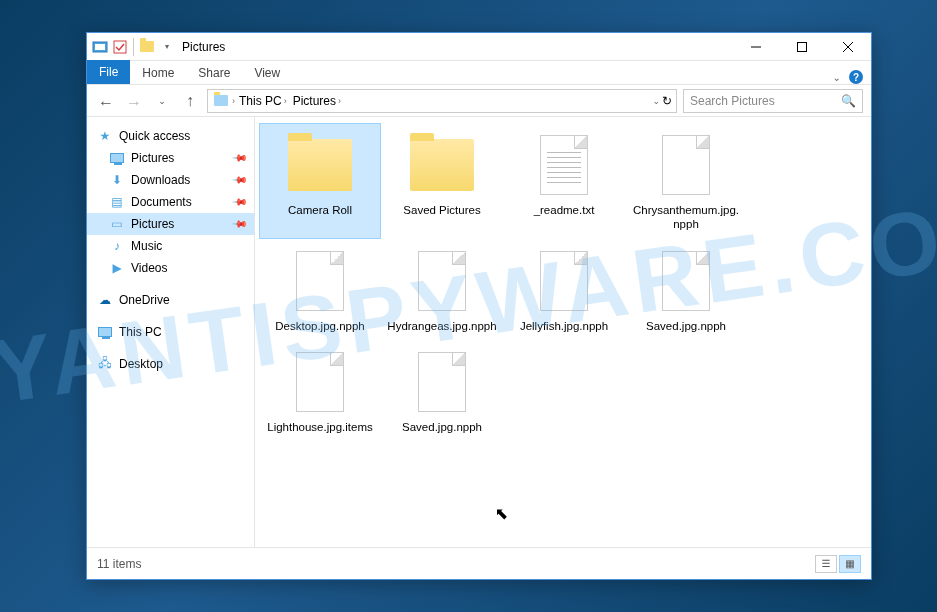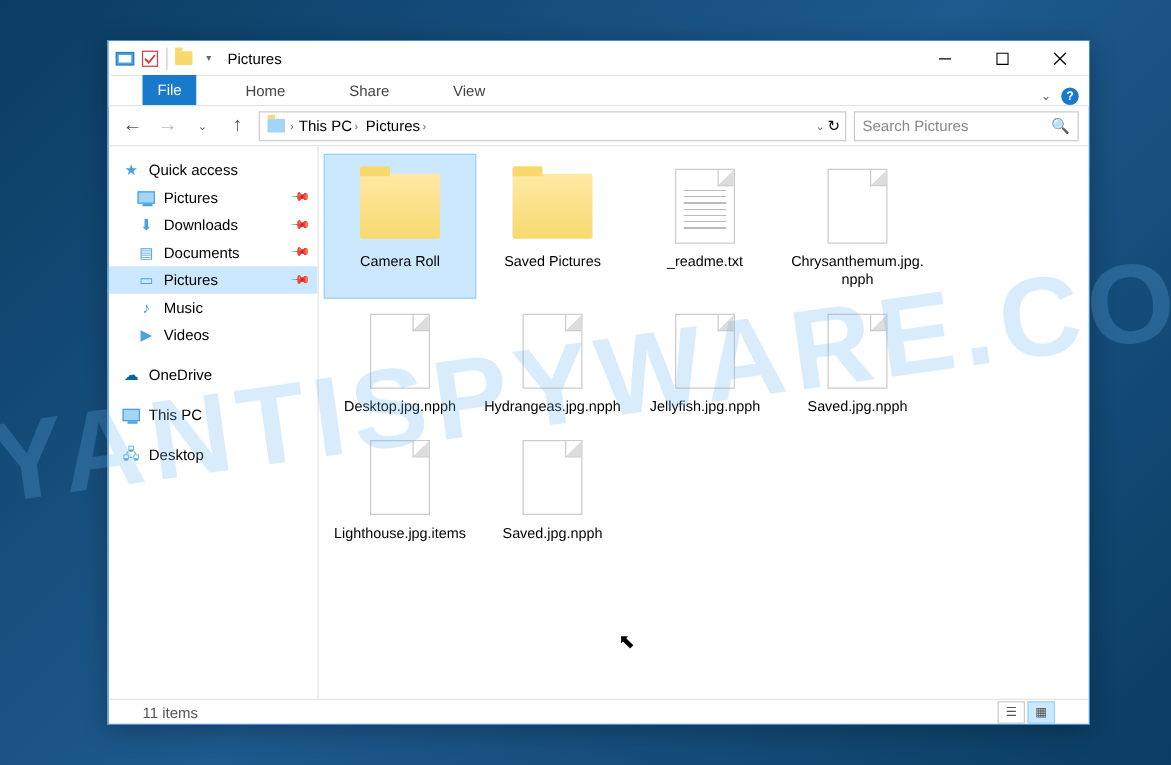--- a/index.html
+++ b/index.html
@@ -7,21 +7,21 @@
 .watermark { position: absolute; top: 50%; left: 50%; transform: translate(-50%,-50%) rotate(-8deg); font-size: 90px; font-weight: bold; color: rgba(100,180,240,0.25); letter-spacing: 6px; pointer-events: none; z-index: 100; white-space: nowrap; }
 .window { position: absolute; top: 32px; left: 86px; width: 786px; height: 548px; background: #fff; border: 1px solid #4a90d9; box-shadow: 0 4px 20px rgba(0,0,0,0.3); display: flex; flex-direction: column; }
 .titlebar { height: 28px; background: #fff; display: flex; align-items: center; border-bottom: 1px solid #e5e5e5; }
 .tb-left { display: flex; align-items: center; padding-left: 4px; gap: 2px; }
 .tb-icon { width: 18px; height: 18px; display: flex; align-items: center; justify-content: center; font-size: 12px; }
 .tb-sep { width: 1px; height: 18px; background: #ccc; margin: 0 2px; }
 .tb-title { font-size: 12px; margin-left: 4px; }
 .tb-controls { margin-left: auto; display: flex; }
 .tb-btn { width: 46px; height: 28px; display: flex; align-items: center; justify-content: center; cursor: pointer; }
 .ribbon-tabs { height: 24px; display: flex; align-items: flex-end; background: #fff; border-bottom: 1px solid #e5e5e5; }
-.ribbon-tab { padding: 4px 12px; font-size: 12px; cursor: pointer; color: #444; margin-left: 27px; }
+.ribbon-tab { padding: 4px 12px; font-size: 12px; cursor: pointer; color: #444; }
 .ribbon-tab.file { background: #1979ca; color: #fff; height: 24px; display: flex; align-items: center; }
 .ribbon-right { margin-left: auto; display: flex; align-items: center; padding-right: 8px; gap: 8px; }
 .chevdown { font-size: 10px; color: #666; }
 .help-icon { width: 14px; height: 14px; border-radius: 50%; background: #1979ca; color: #fff; font-size: 10px; display: flex; align-items: center; justify-content: center; font-weight: bold; }
 .addrbar { height: 32px; display: flex; align-items: center; padding: 0 8px; gap: 6px; border-bottom: 1px solid #e5e5e5; }
 .nav-btn { width: 22px; height: 22px; display: flex; align-items: center; justify-content: center; color: #555; cursor: pointer; }
 .nav-btn.disabled { color: #bbb; }
 .addr-box { flex: 1; height: 24px; border: 1px solid #ccc; display: flex; align-items: center; padding: 0 4px; font-size: 12px; gap: 2px; }
 .addr-seg { display: flex; align-items: center; gap: 2px; padding: 0 2px; }
 .addr-chev { font-size: 9px; color: #666; }
@@ -39,21 +39,21 @@
 .content { flex: 1; padding: 6px 4px; overflow-y: auto; display: flex; flex-wrap: wrap; align-content: flex-start; }
 .item { width: 122px; padding: 6px 4px; display: flex; flex-direction: column; align-items: center; cursor: pointer; border: 1px solid transparent; }
 .item.sel { background: #cce8ff; border: 1px solid #99d1ff; }
 .thumb { width: 70px; height: 70px; display: flex; align-items: center; justify-content: center; margin-bottom: 4px; position: relative; }
 .folder-shape { width: 64px; height: 52px; background: linear-gradient(#ffe9a6, #f7d96e); border-radius: 2px; position: relative; }
 .folder-shape::before { content: ""; position: absolute; top: -6px; left: 0; width: 24px; height: 8px; background: #f7d96e; border-radius: 2px 2px 0 0; }
 .doc-shape { width: 48px; height: 60px; background: #fff; border: 1px solid #ccc; position: relative; }
 .doc-shape::after { content: ""; position: absolute; top: 0; right: 0; width: 12px; height: 12px; background: linear-gradient(135deg, #fff 50%, #ddd 50%); border-left: 1px solid #ccc; border-bottom: 1px solid #ccc; }
 .doc-lines::before { content: ""; position: absolute; top: 16px; left: 6px; right: 6px; height: 32px; background: repeating-linear-gradient(#bbb 0 1px, transparent 1px 5px); }
 .item-label { font-size: 11.5px; text-align: center; line-height: 1.2; max-width: 116px; word-break: break-word; }
-.statusbar { height: 20px; border-top: 1px solid #e5e5e5; display: flex; align-items: center; padding: 0 27px; font-size: 12px; color: #555; }
+.statusbar { height: 32px; border-top: 1px solid #e5e5e5; display: flex; align-items: center; padding: 0 10px; font-size: 12px; color: #555; }
 .view-btns { margin-left: auto; display: flex; gap: 2px; }
 .view-btn { width: 22px; height: 18px; border: 1px solid #ccc; display: flex; align-items: center; justify-content: center; font-size: 10px; cursor: pointer; }
 .view-btn.active { background: #cce8ff; border-color: #99d1ff; }
 .cursor { position: absolute; bottom: 56px; left: 52%; font-size: 16px; pointer-events: none; }
 .qa-star { color: #4aa3df; }
 .pc-icon { width: 14px; height: 10px; border: 1px solid #4aa3df; background: #a3d5f7; position: relative; }
 .pc-icon::after { content: ""; position: absolute; bottom: -3px; left: 3px; width: 8px; height: 2px; background: #4aa3df; }
 .folder-mini { width: 14px; height: 11px; background: #f7d96e; border-radius: 1px; position: relative; }
 .folder-mini::before { content: ""; position: absolute; top: -3px; left: 0; width: 6px; height: 3px; background: #f7d96e; }
 </style>

